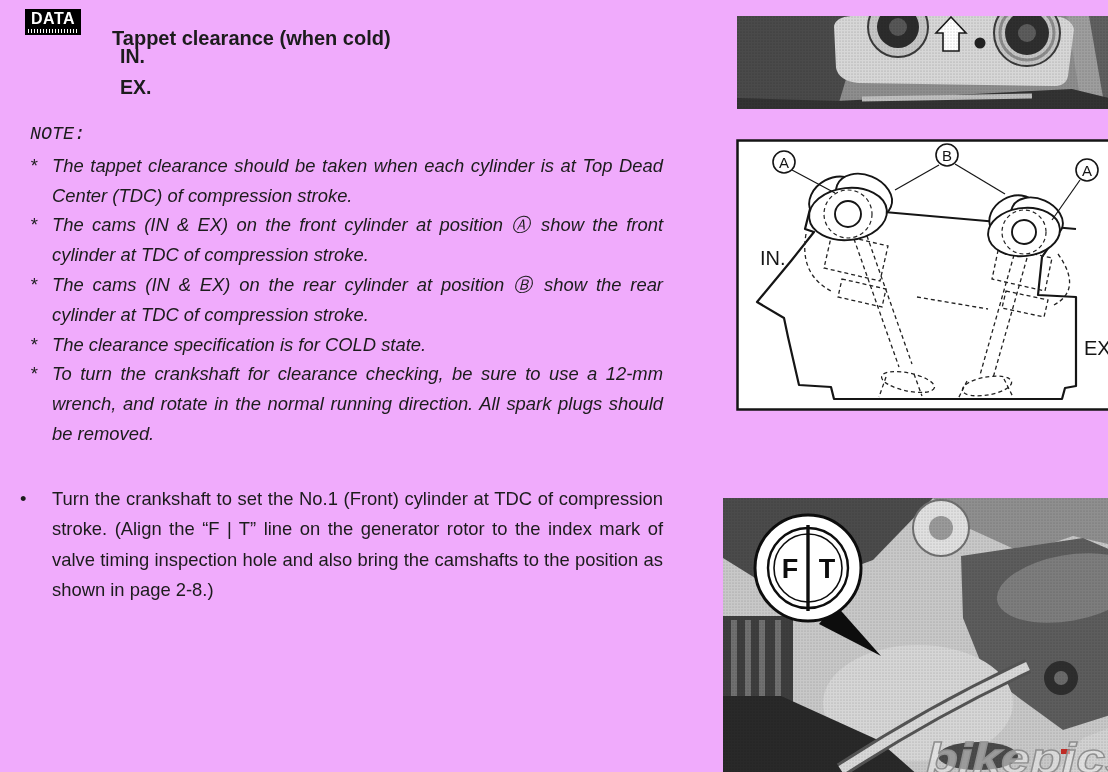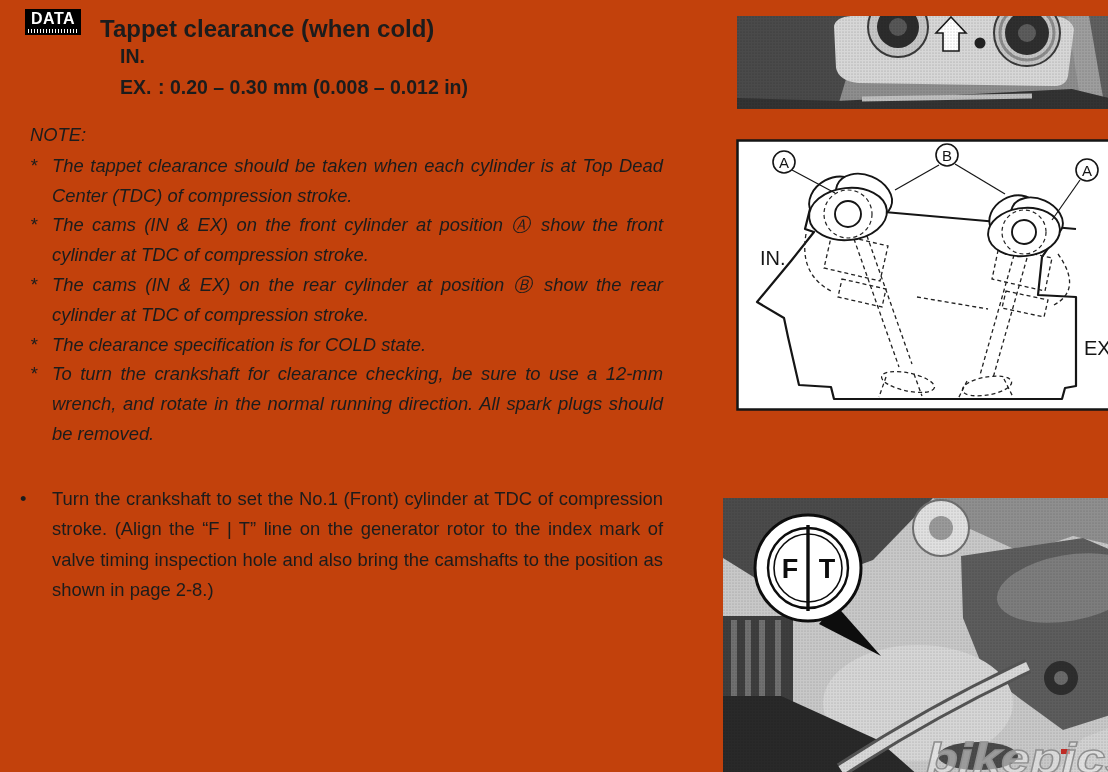--- a/index.html
+++ b/index.html
@@ -1,31 +1,31 @@
 <!DOCTYPE html>
 <html><head>
 <meta charset="utf-8">
 <style>
   html,body{margin:0;padding:0;background:#fff;}
-  .page{position:relative;width:1108px;height:772px;overflow:hidden;background:#c2410c;
+  .page{position:relative;width:1108px;height:772px;overflow:hidden;background:#f0abfc;
         font-family:"Liberation Sans",sans-serif;color:#1c1c1c;}
   
   .spec-head{position:absolute;left:25px;top:9px;display:flex;gap:15px;align-items:flex-start;}
   .data-badge{background:#000;color:#fff;font-weight:700;font-size:16px;line-height:16px;
               padding:2px 6px 8px;position:relative;letter-spacing:.5px;}
   .data-badge::after{content:"";position:absolute;left:3px;right:3px;bottom:2px;height:4px;
               background:repeating-linear-gradient(90deg,#fff 0 1px,transparent 1px 3px);}
-  .spec-title{font-size:24px;font-weight:700;margin:4px;padding-top:2px;}
+  .spec-title{font-size:20px;font-weight:700;margin:16px;padding-top:2px;}
   .spec-rows{position:absolute;left:120px;top:41px;font-weight:700;font-size:19.5px;line-height:31px;}
   .spec-row{display:flex;}
   .spec-row .lbl{width:38px;flex:none;}
   
   .note{position:absolute;left:30px;top:120px;width:633px;font-style:italic;
         font-size:18.4px;line-height:29.8px;}
-  .note-heading{margin:0 0 1px 0;}
+  .note-heading{margin:0 0 1px 0;font-family:Liberation Mono, monospace;}
   .note-item{display:flex;}
   .note-item .marker{width:22px;flex:none;}
   .note-item .txt{flex:1;text-align:justify;}
   
   .step{position:absolute;left:20px;top:484px;width:643px;font-size:18.4px;line-height:30.4px;display:flex;}
   .step .marker{width:19px;flex:none;}
   .step .txt{flex:1;text-align:justify;margin-left:13px;}
   
   .fig{position:absolute;}
   .fig svg{display:block;width:100%;height:100%;}
@@ -41,21 +41,20 @@
   <div class="spec-head">
     <span class="data-badge">DATA</span>
     <h1 class="spec-title">Tappet clearance (when cold)</h1>
   </div>
   <div class="spec-rows">
     <div class="spec-row">
       <span class="lbl">IN.</span>
     </div>
     <div class="spec-row">
       <span class="lbl">EX.</span>
-      <span class="val">: 0.20 – 0.30 mm (0.008 – 0.012 in)</span>
     </div>
   </div>
 
   <div class="note">
     <div class="note-heading">NOTE:</div>
     <div class="note-item">
       <span class="marker">*</span>
       <span class="txt">The tappet clearance should be taken when each cylinder is at Top Dead Center (TDC) of compression stroke.</span>
     </div>
     <div class="note-item">

